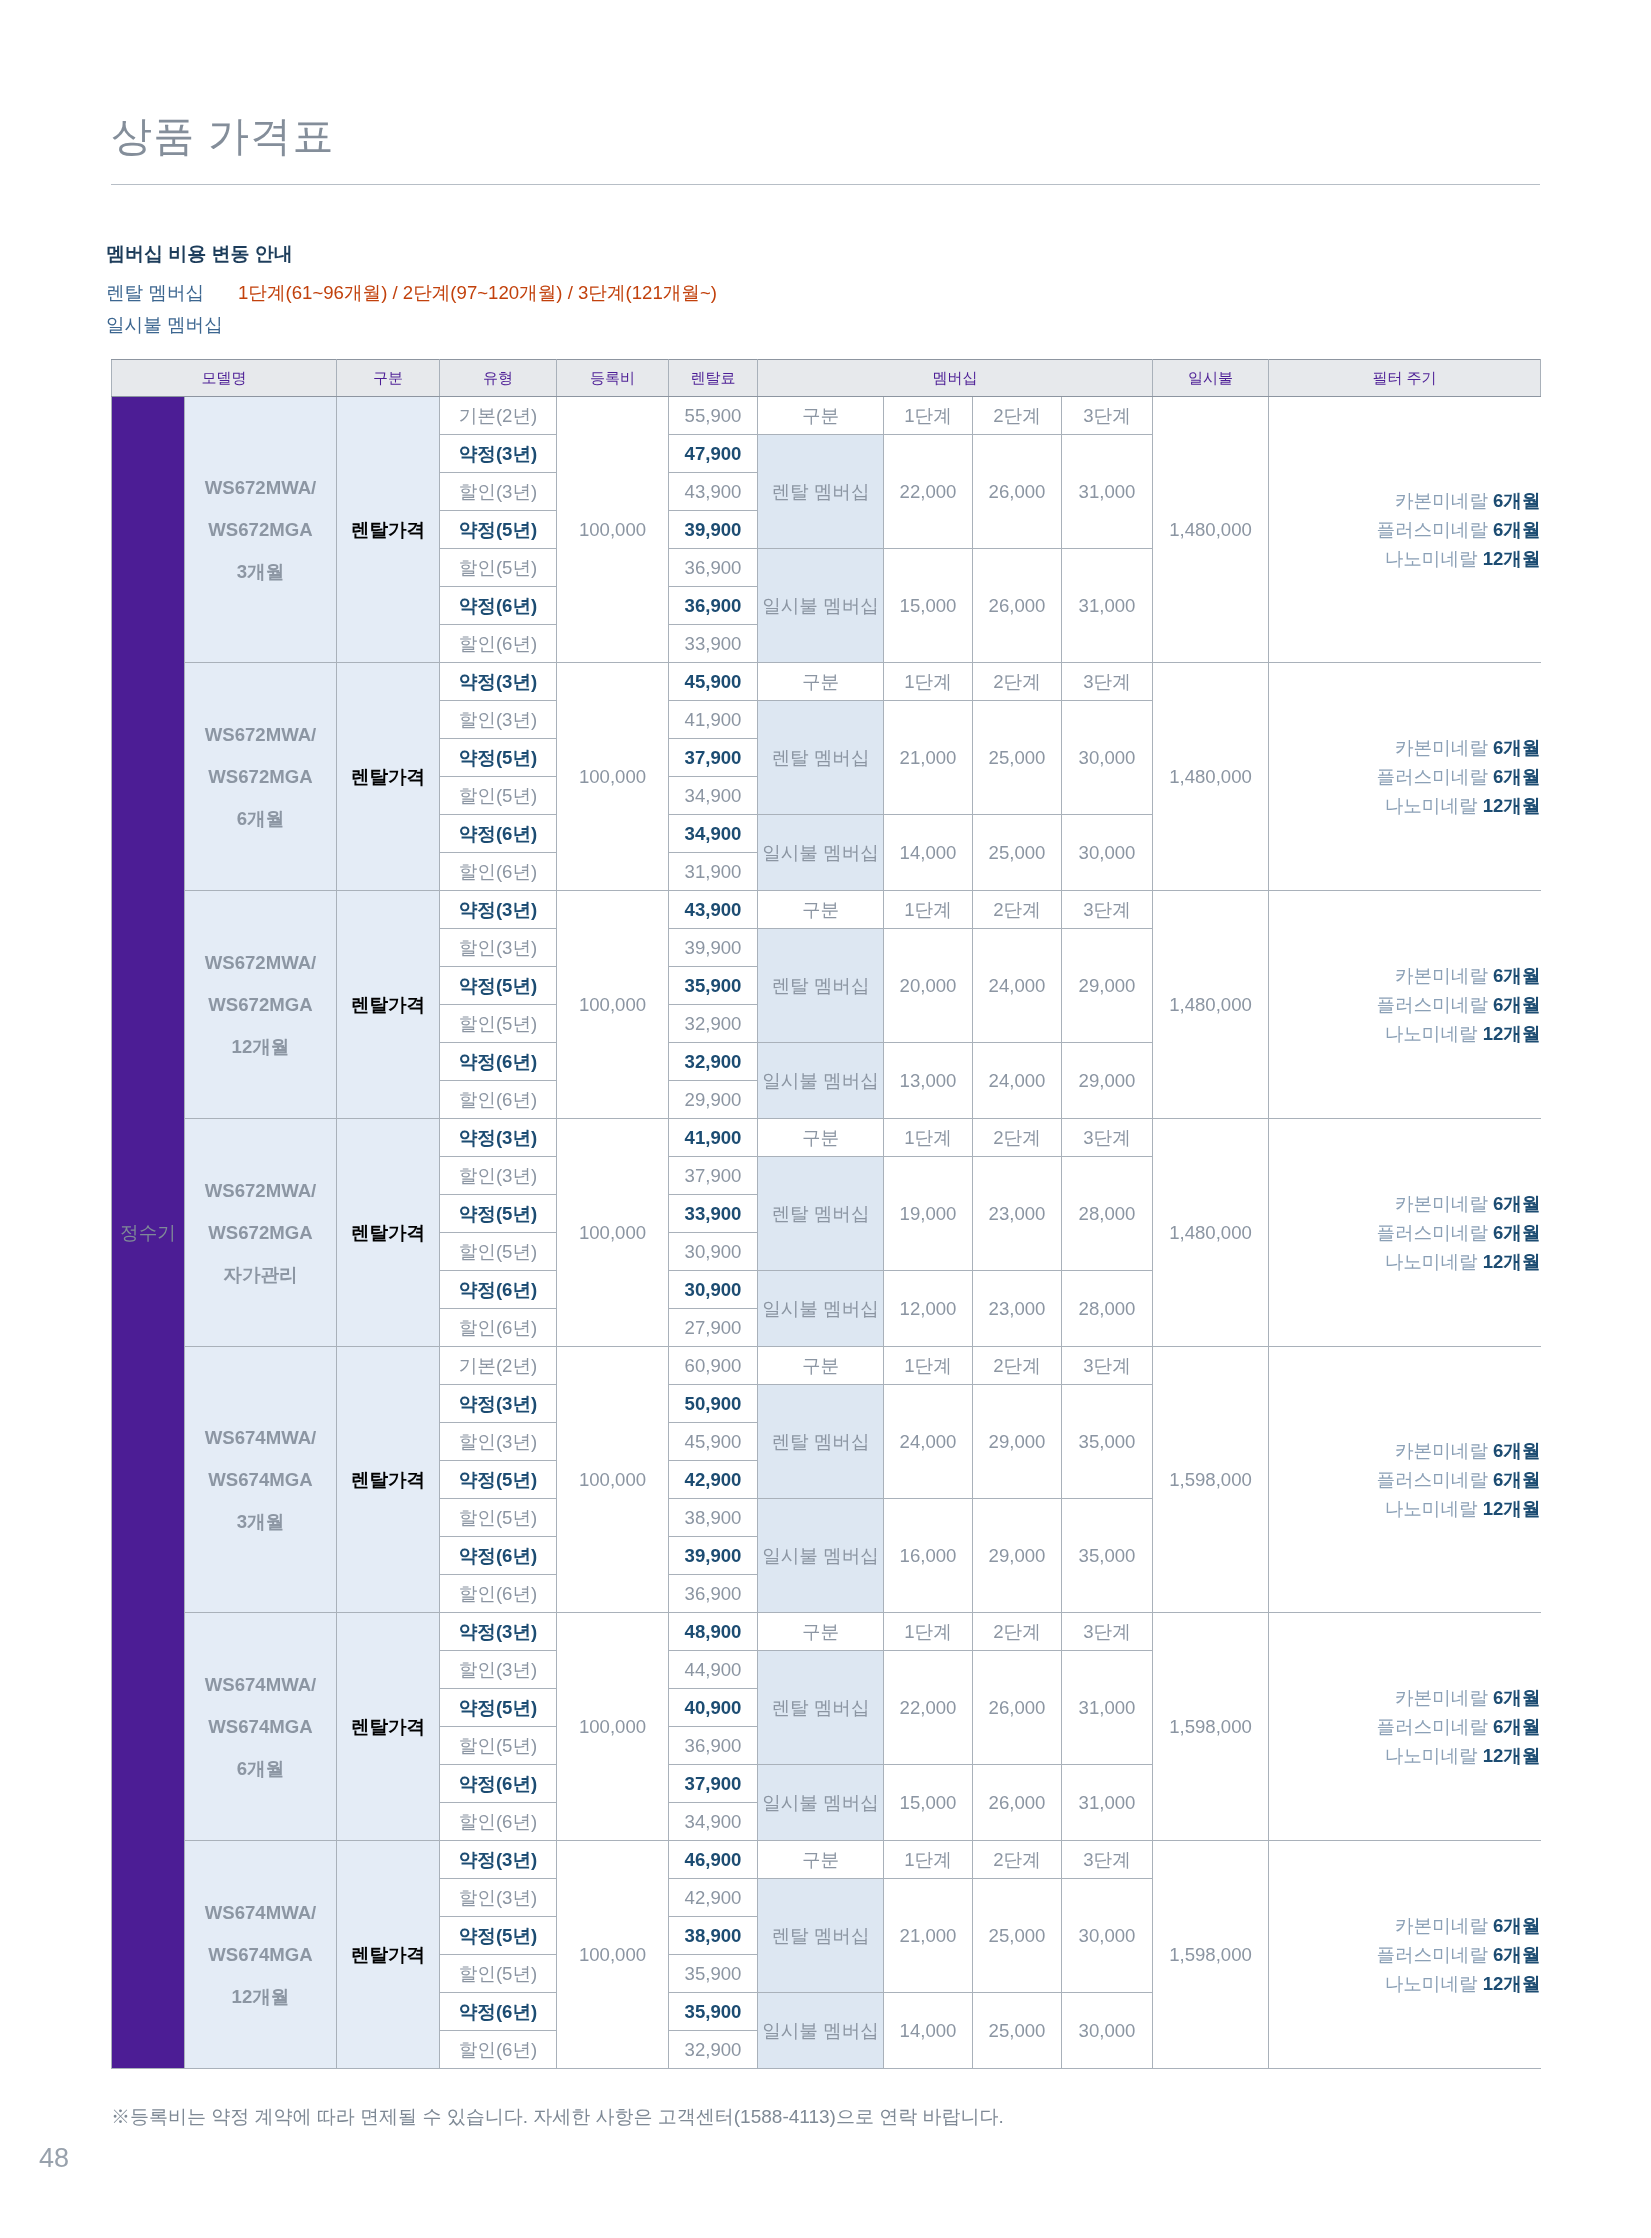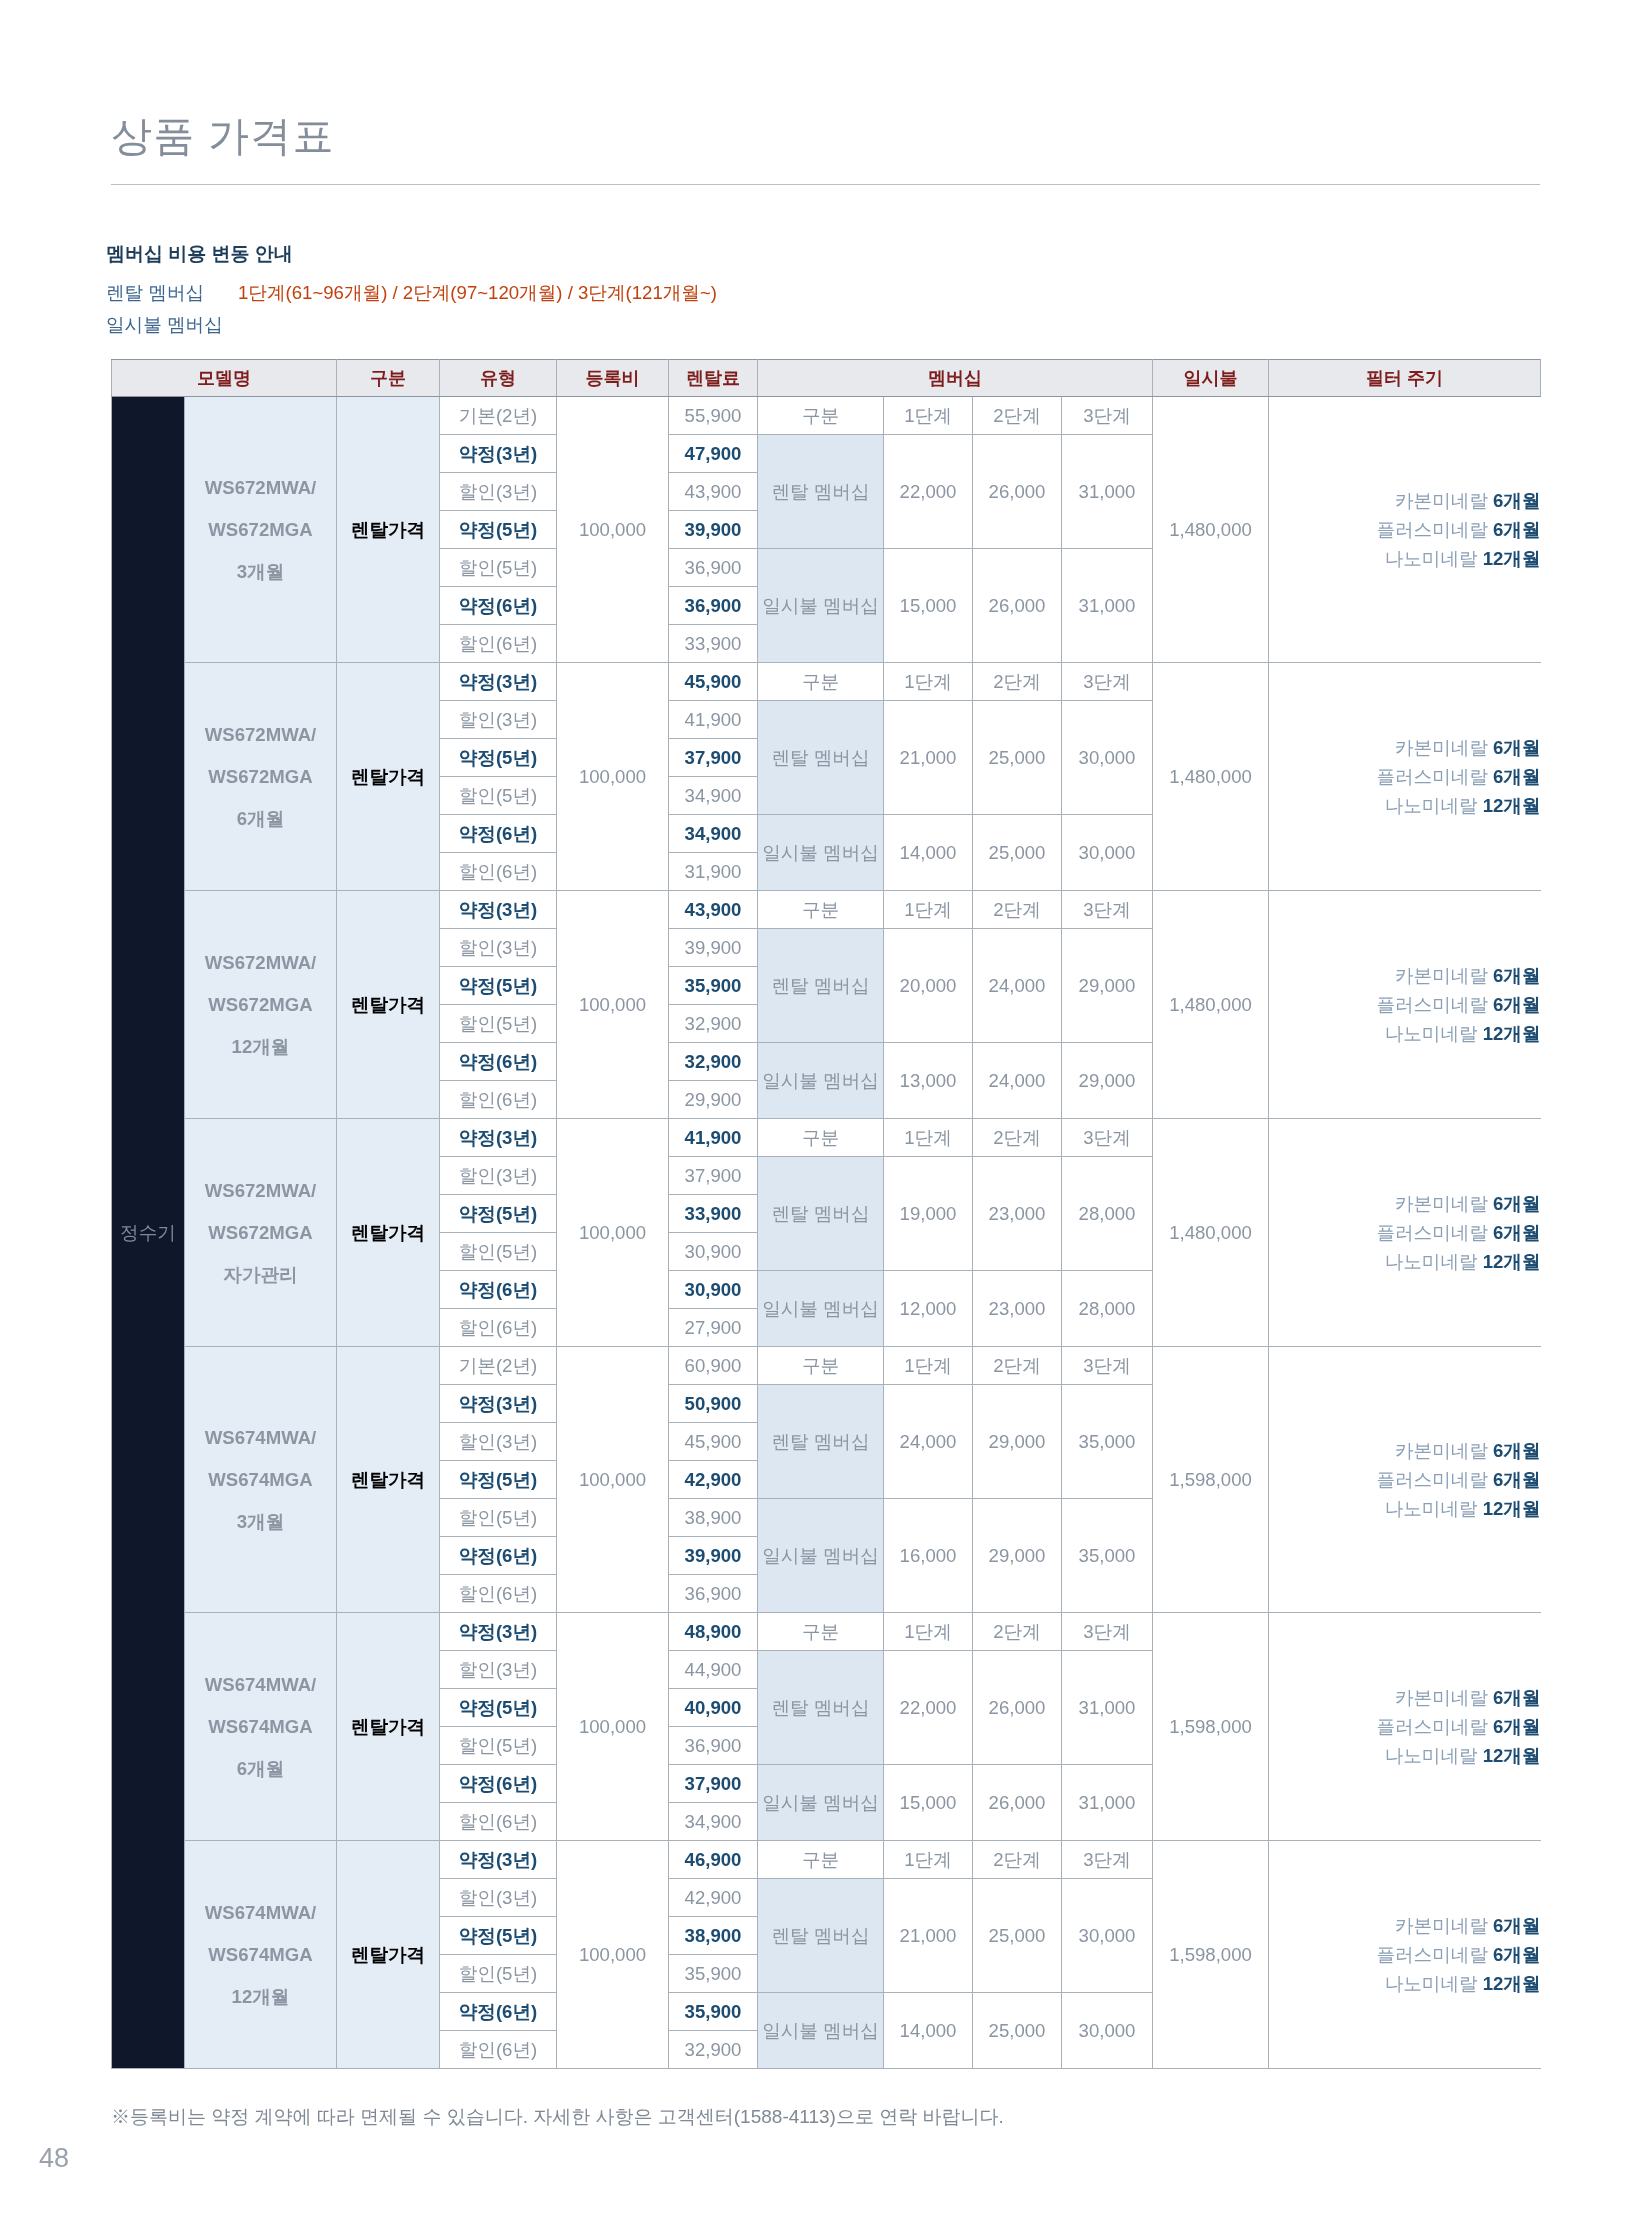--- a/index.html
+++ b/index.html
@@ -19,30 +19,30 @@
   .notice-line{display:flex;line-height:32px;font-size:18.6px;}
   .notice-label{width:132px;color:#3c6690;font-weight:400;}
   .notice-text{color:#c2410c;}
   .table-wrap{position:absolute;left:111px;top:359px;}
   table{
     border-collapse:collapse;table-layout:fixed;width:1428px;
     border-bottom:1.9px solid #8d95a0;
   }
   td,th{border:0.6px solid #a9b1ba;padding:0;}
   thead th{
-    background:#e7e9ec;color:#7f1d1d;font-weight:700;font-size:18px;height:36px;
+    background:#e7e9ec;color:#4c1d95;font-weight:400;font-size:15px;height:36px;
     border-top:1.9px solid #8d95a0;border-bottom:1.2px solid #8d95a0;text-align:center;
   }
   tbody tr{height:38px;}
   tbody td{
     font-size:18.6px;color:#8b95a2;text-align:center;vertical-align:middle;
     background:#ffffff;
   }
   tbody tr.gs td{border-top:1.2px solid #8d95a0;}
-  td.cat{background:#0f172a;color:#7f8a97;}
+  td.cat{background:#4c1d95;color:#7f8a97;}
   td.blue{background:#e4ecf6;}
   td.model{font-weight:700;color:#8c96a3;line-height:42px;}
   td.gubun{font-weight:700;color:#000000;margin-top:20px;}
   td.mlabel{background:#dde7f2;}
   td.em, span.em{color:#1c4c72;font-weight:700;}
   td.filter{text-align:right;border-right:0;}
   td.filter div{line-height:29px;font-size:18.6px;color:#8ba0b6;white-space:nowrap;}
   td.filter b{color:#1c4c72;font-weight:700;margin-left:5px;}
   .footnote{
     position:absolute;left:111px;top:2104px;font-size:19px;color:#7e8995;

